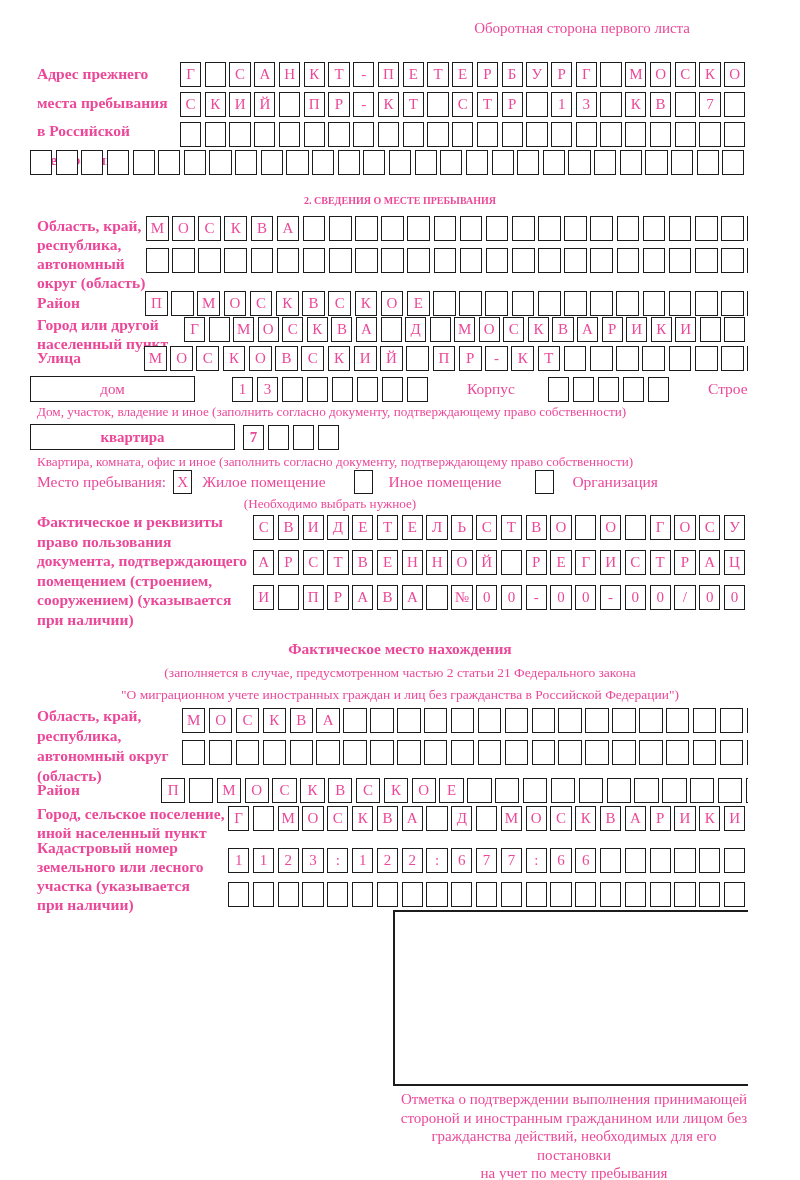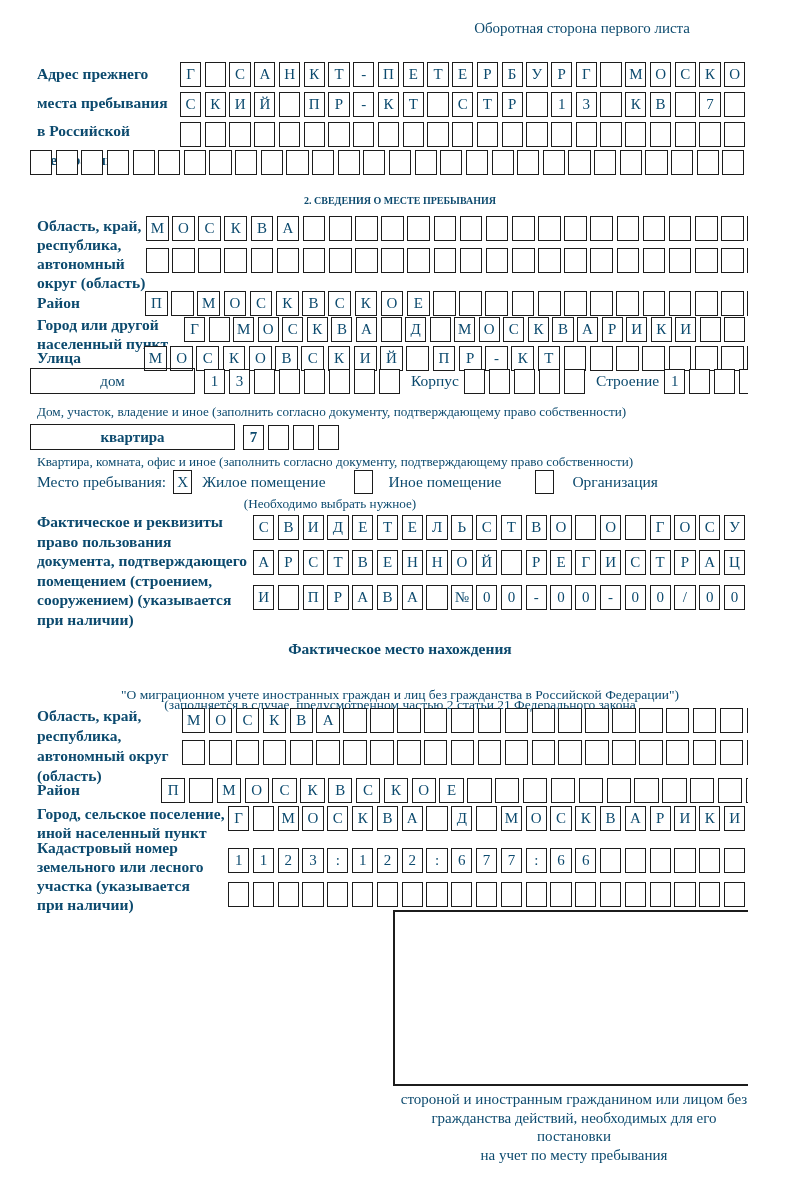--- a/index.html
+++ b/index.html
@@ -1,17 +1,17 @@
 <!DOCTYPE html>
 <html><head>
 <meta charset="utf-8">
 <style>
   html,body { margin:0; padding:0; background:#ffffff; }
   .page { position:relative; width:748px; height:1180px; background:#ffffff;
-          font-family:"Liberation Serif","DejaVu Serif",serif; color:#0c4a6e; overflow:hidden; }
+          font-family:"Liberation Serif","DejaVu Serif",serif; color:#ec4899; overflow:hidden; }
   .abs { position:absolute; }
   .corner { position:absolute; top:20px; right:58px; font-size:15px; }
   .lbl { position:absolute; font-size:15.5px; line-height:19px;font-weight:bold; }
   .cellrow { position:absolute; display:flex; }
   .cell { flex:1 1 0; height:25px; border:1.7px solid #1c1c1c; margin-right:3.5px;
           box-sizing:border-box; display:flex; align-items:center; justify-content:center;
           font-size:15px; line-height:1; background:#fff; }
   .cellrow .cell:last-child { margin-right:0; }
   .fixrow { display:flex; }
   .fixcell { flex:none; width:21px; height:25px; border:1.7px solid #1c1c1c; margin-right:4px;
@@ -293,21 +293,21 @@
       <span class="cell"></span>
       <span class="cell"></span>
       <span class="cell"></span>
       <span class="cell"></span>
       <span class="cell"></span>
       <span class="cell"></span>
       <span class="cell"></span>
       <span class="cell"></span>
     </div>
 
-  <div class="band" style="left:30px; top:368px; width:740px;">
+  <div class="band" style="left:30px; top:376px; width:740px;gap:28px;">
     <div class="widebox" style="width:165px;">дом</div>
     <div class="fixrow" style="margin-left:9px;">
         <span class="fixcell">1</span>
         <span class="fixcell">3</span>
         <span class="fixcell"></span>
         <span class="fixcell"></span>
         <span class="fixcell"></span>
         <span class="fixcell"></span>
         <span class="fixcell"></span>
         <span class="fixcell"></span>
@@ -424,21 +424,21 @@
       <span class="cell">-</span>
       <span class="cell">0</span>
       <span class="cell">0</span>
       <span class="cell">/</span>
       <span class="cell">0</span>
       <span class="cell">0</span>
       <span class="cell">0</span>
     </div>
 
   <div class="centerline bold" style="top:640px; font-size:15.5px;">Фактическое место нахождения</div>
-  <div class="centerline" style="top:665px; font-size:13.5px;margin-top:32px;">(заполняется в случае, предусмотренном частью 2 статьи 21 Федерального закона</div>
+  <div class="centerline" style="top:665px; font-size:13.5px;">(заполняется в случае, предусмотренном частью 2 статьи 21 Федерального закона</div>
   <div class="centerline" style="top:687px; font-size:13.5px;">"О миграционном учете иностранных граждан и лиц без гражданства в Российской Федерации")</div>
 
   <div class="lbl" style="left:37px; top:706px; line-height:20px;">
     <div>Область, край,</div>
     <div>республика,</div>
     <div>автономный округ</div>
     <div>(область)</div>
   </div>
   <div class="cellrow" style="left:182px; top:708px; width:588px;">
       <span class="cell">М</span>
@@ -594,18 +594,19 @@
       <span class="cell"></span>
       <span class="cell"></span>
       <span class="cell"></span>
       <span class="cell"></span>
       <span class="cell"></span>
       <span class="cell"></span>
     </div>
 
   <div class="stampbox" style="left:393px; top:910px; width:356px; height:172px;"></div>
   <div class="caption" style="left:398px; top:1090px; width:352px;">
+    <div>Отметка о подтверждении выполнения принимающей</div>
     <div>стороной и иностранным гражданином или лицом без</div>
     <div>гражданства действий, необходимых для его постановки</div>
     <div>на учет по месту пребывания</div>
   </div>
 
 </div>
 
 </body></html>

